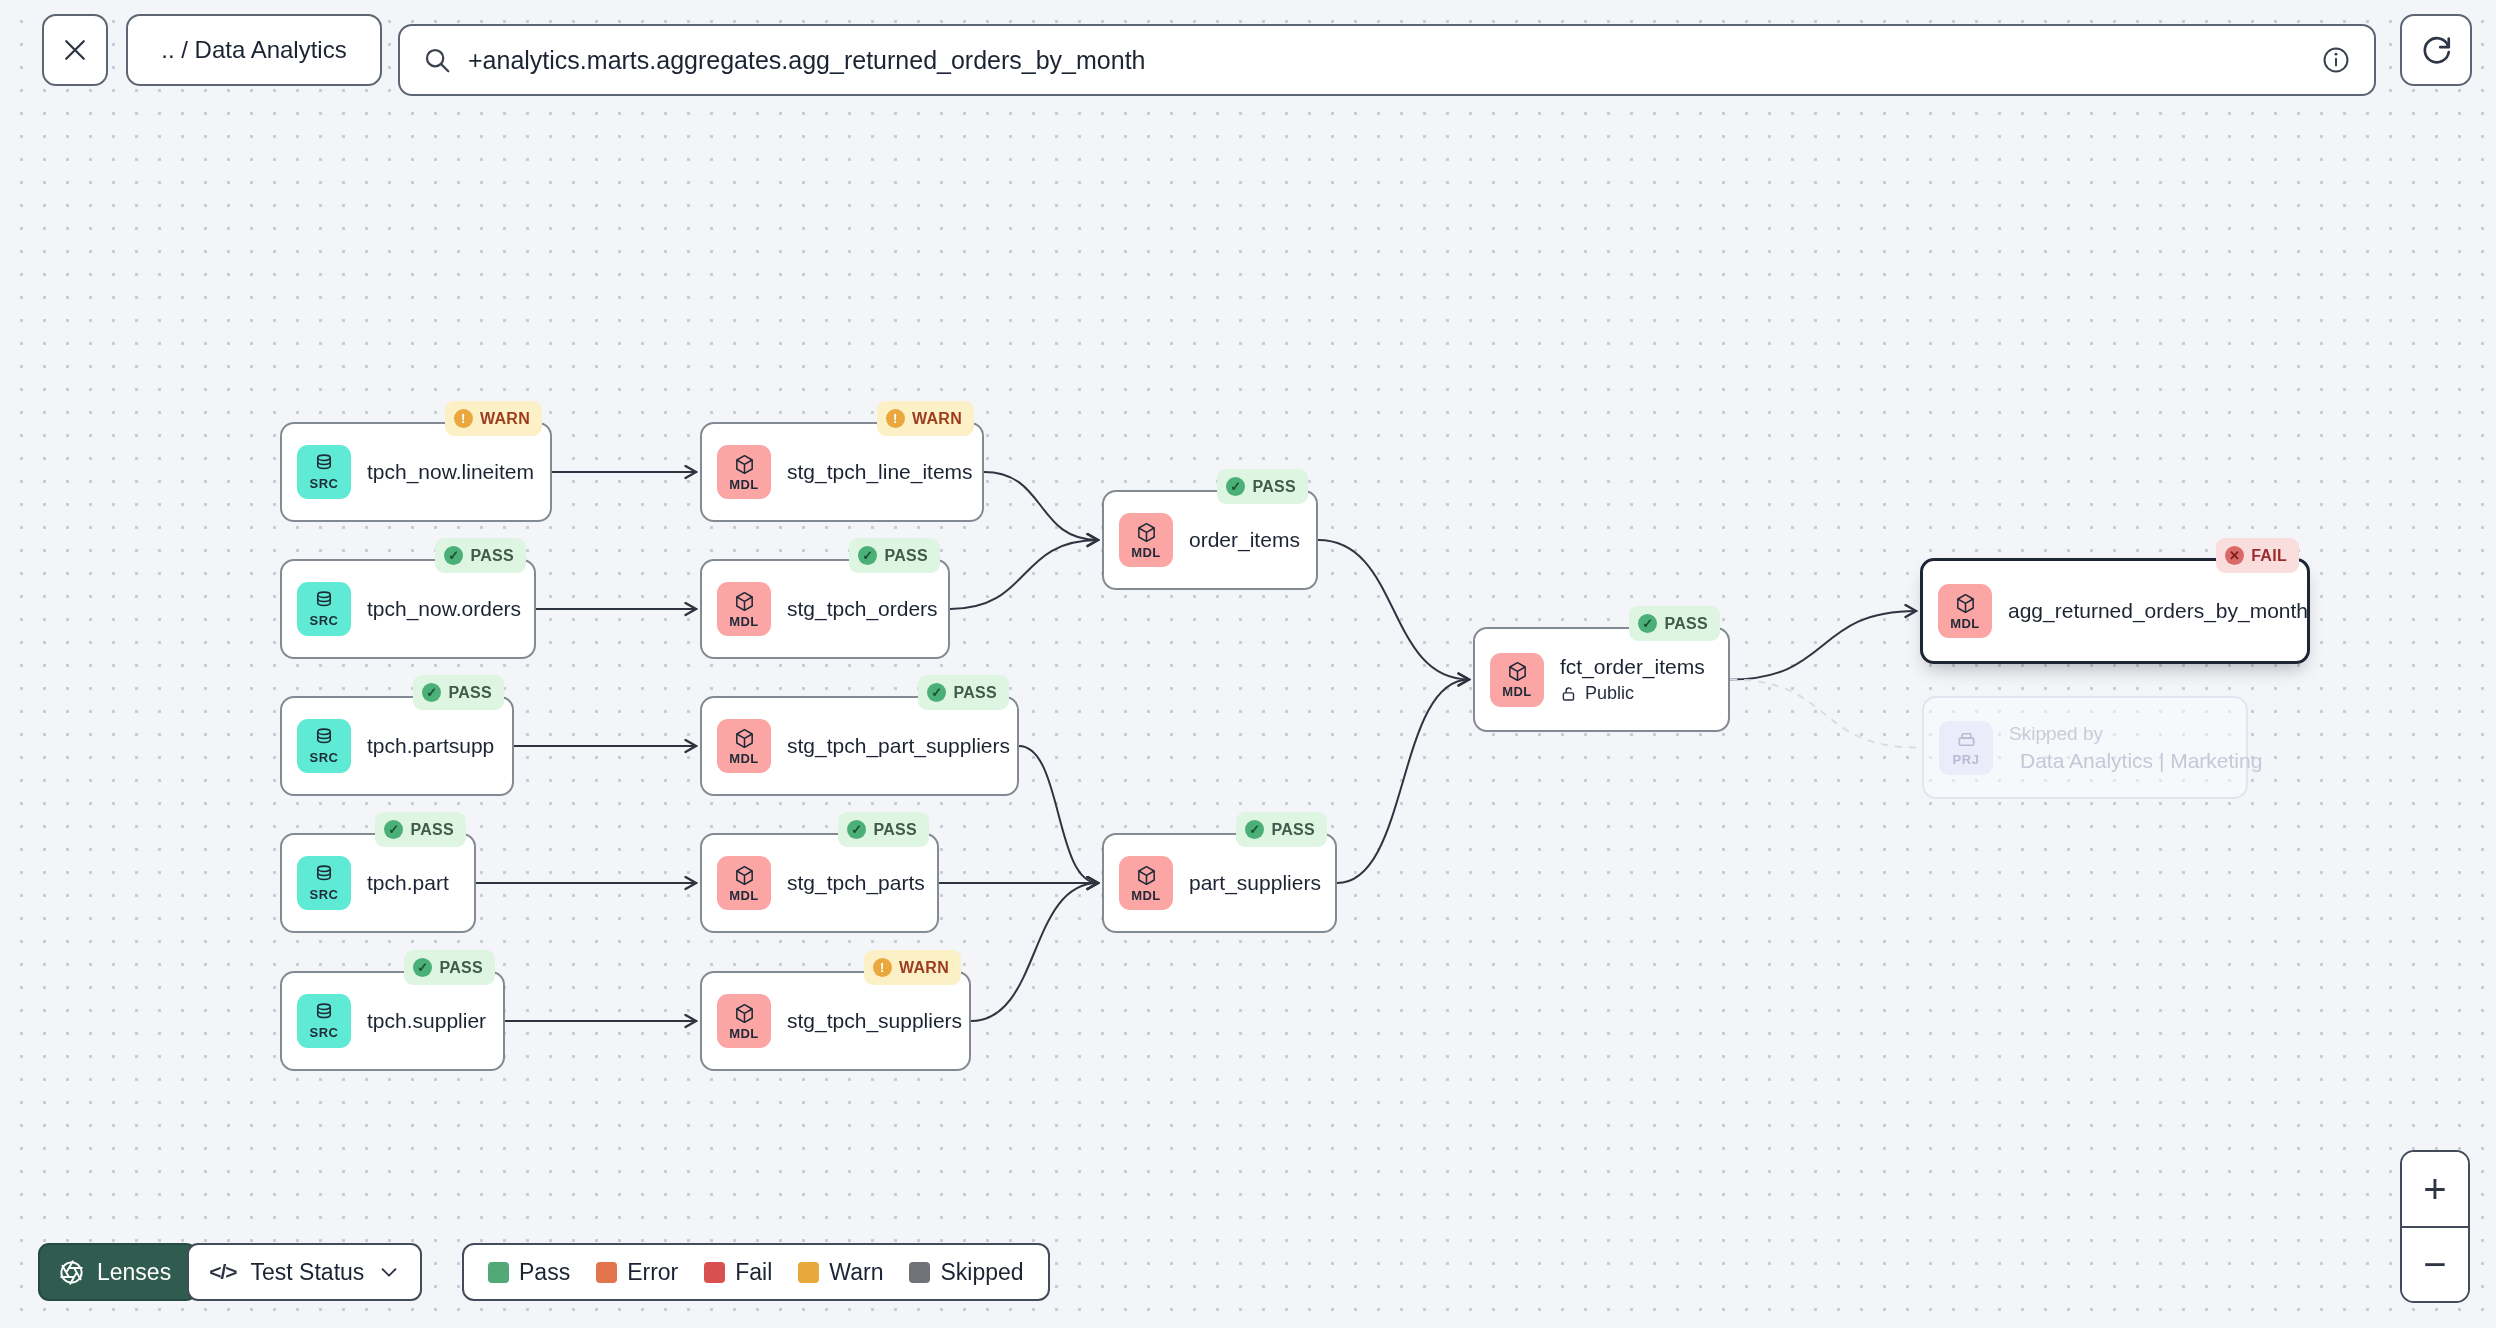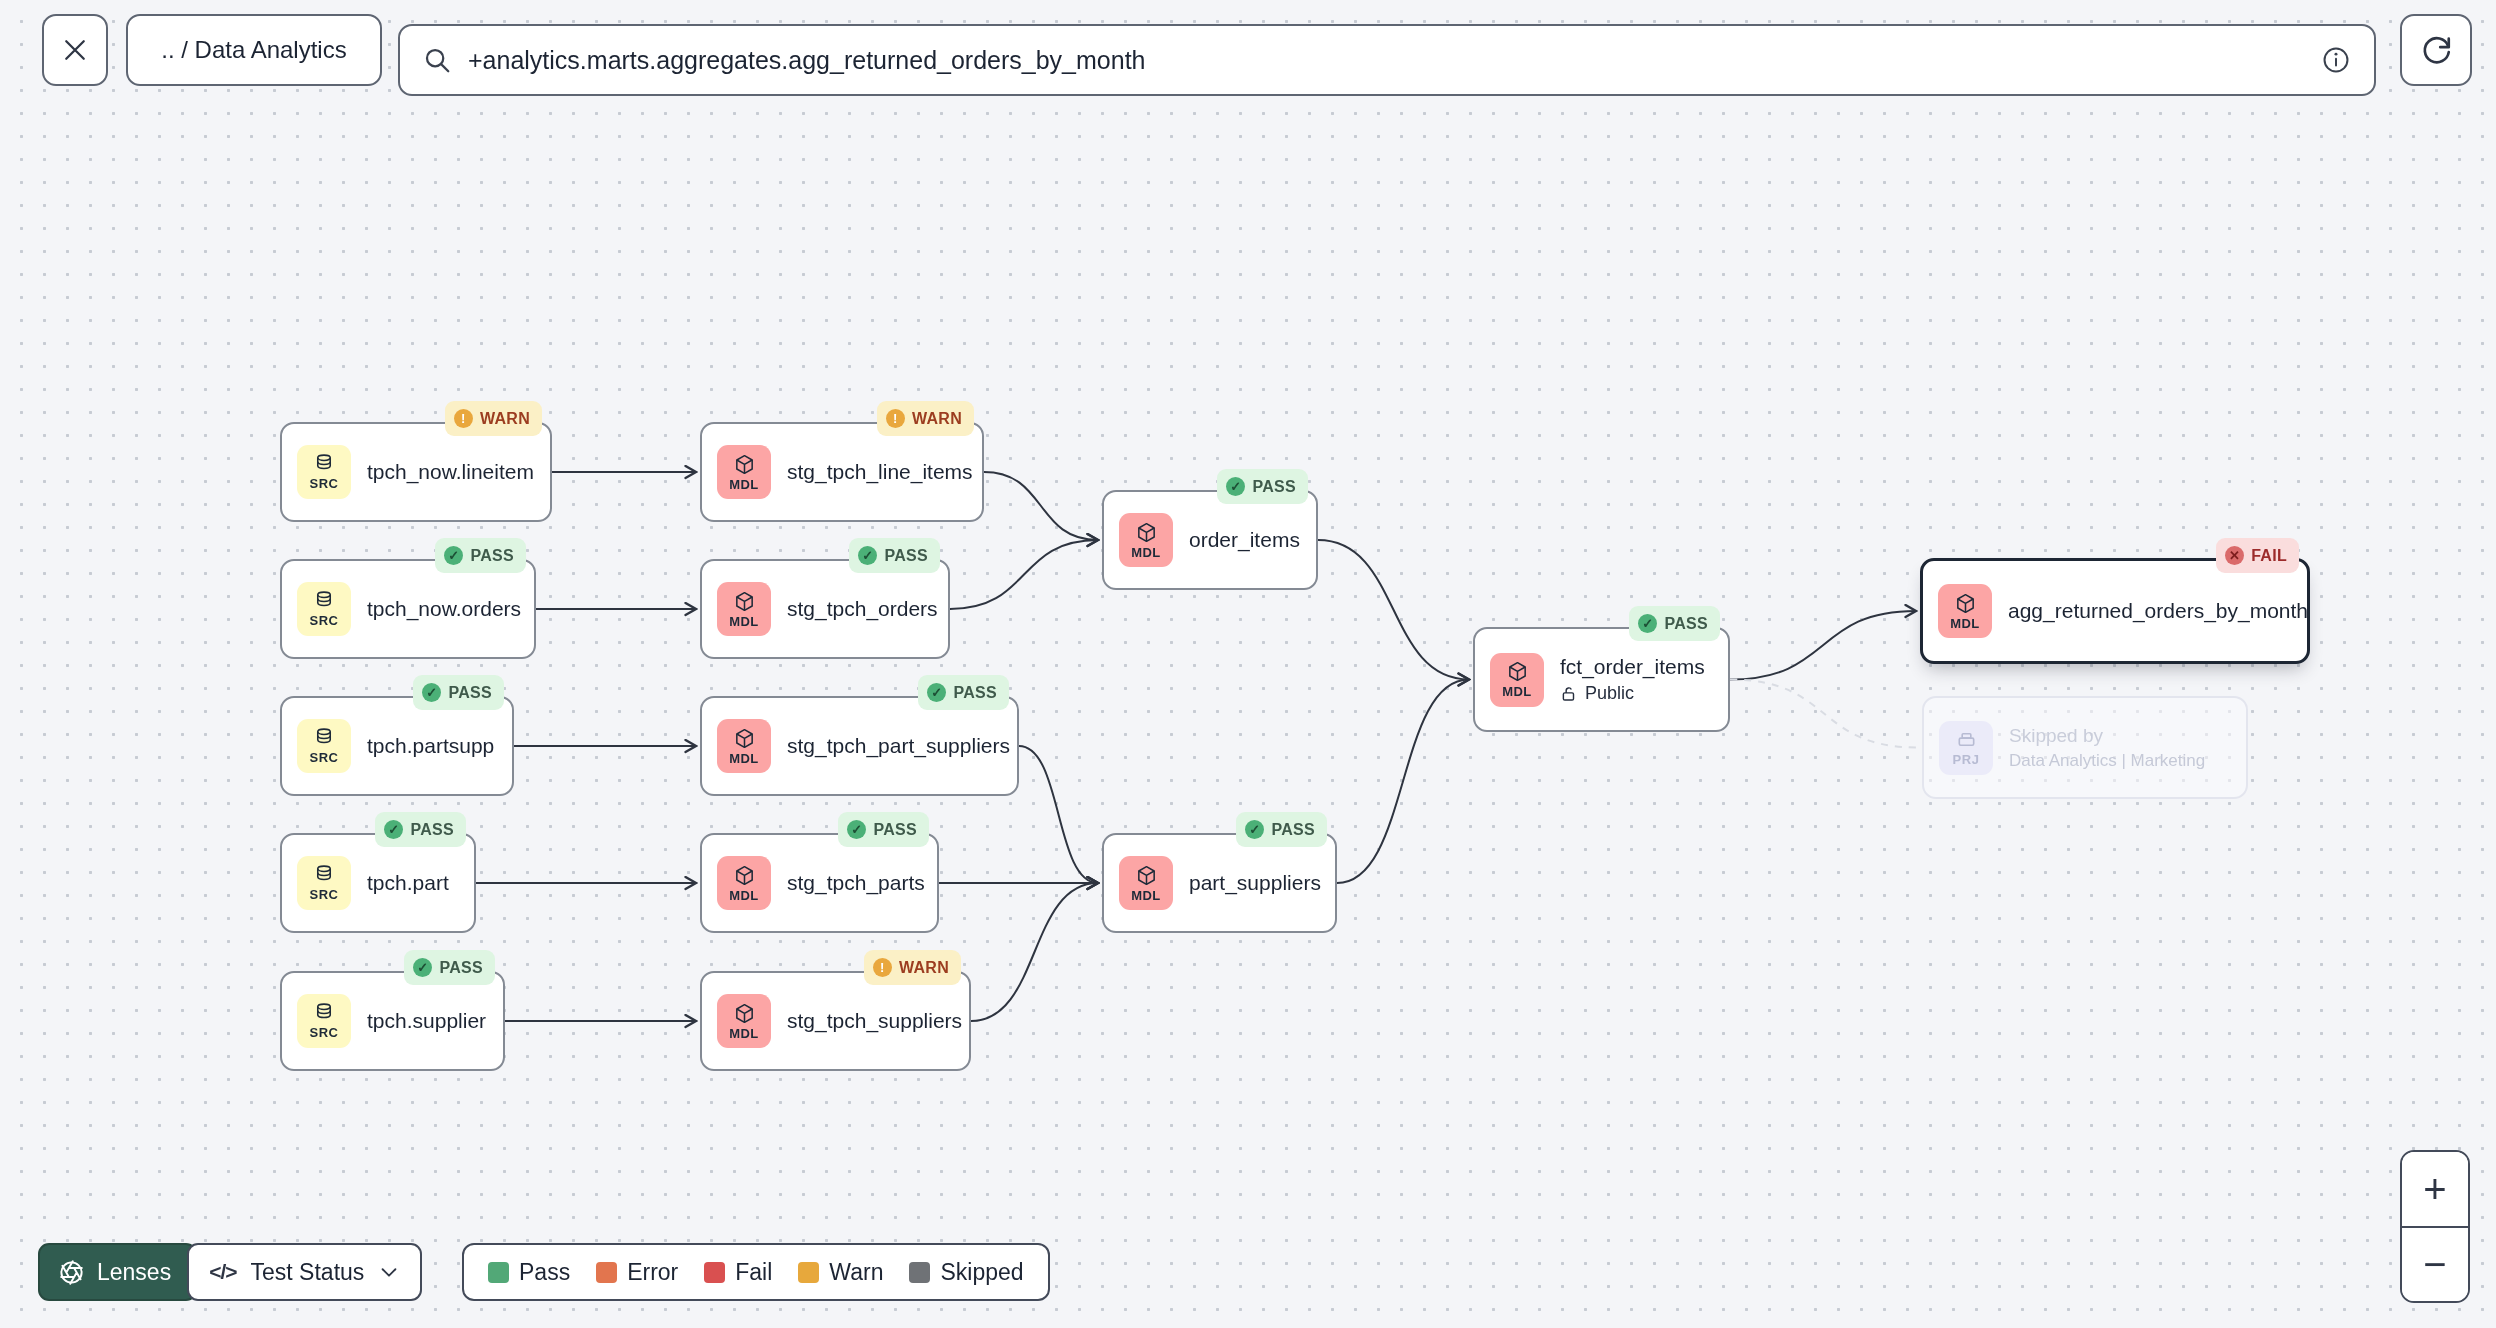--- a/index.html
+++ b/index.html
@@ -52,27 +52,27 @@
   .node.ghost {
     background: rgba(249,250,253,.55);
     border: 2px solid #e3e5ee;
     box-shadow: none; color: #c5c9d7;
   }
   .chip {
     flex: 0 0 auto; width: 54px; height: 54px; border-radius: 11px;
     display: flex; flex-direction: column; align-items: center; justify-content: center;
     gap: 1px; font-size: 13px; font-weight: 700; color: #1e2a38; letter-spacing: .5px;
   }
-  .chip.SRC { background: #fef9c3; }
+  .chip.SRC { background: #5eead4; }
   .chip.MDL { background: #fca5a5; }
   .chip.PRJ { background: #ebebf9; color: #b7bbd3; }
   .node-title { font-size: 21px; color: #1c2433; }
   .node-text-col { display: flex; flex-direction: column; gap: 4px; }
   .node-sub { display: flex; align-items: center; gap: 7px; font-size: 18px; color: #262e3e; }
-  .ghost .node-title { color: #c5c9d7; font-size: 17px; }
+  .ghost .node-title { color: #c5c9d7; font-size: 21px; margin-left: 11px; }
   .ghost-small { font-size: 19px; color: #c9cdda; }
   .badge {
     position: absolute; top: -23px; right: 8px; height: 35px;
     border-radius: 9px; padding: 0 12px 0 9px;
     display: flex; align-items: center; gap: 7px;
     font-size: 16px; font-weight: 700; letter-spacing: .3px;
   }
   .badge .dot {
     width: 19px; height: 19px; border-radius: 50%;
     display: flex; align-items: center; justify-content: center;

